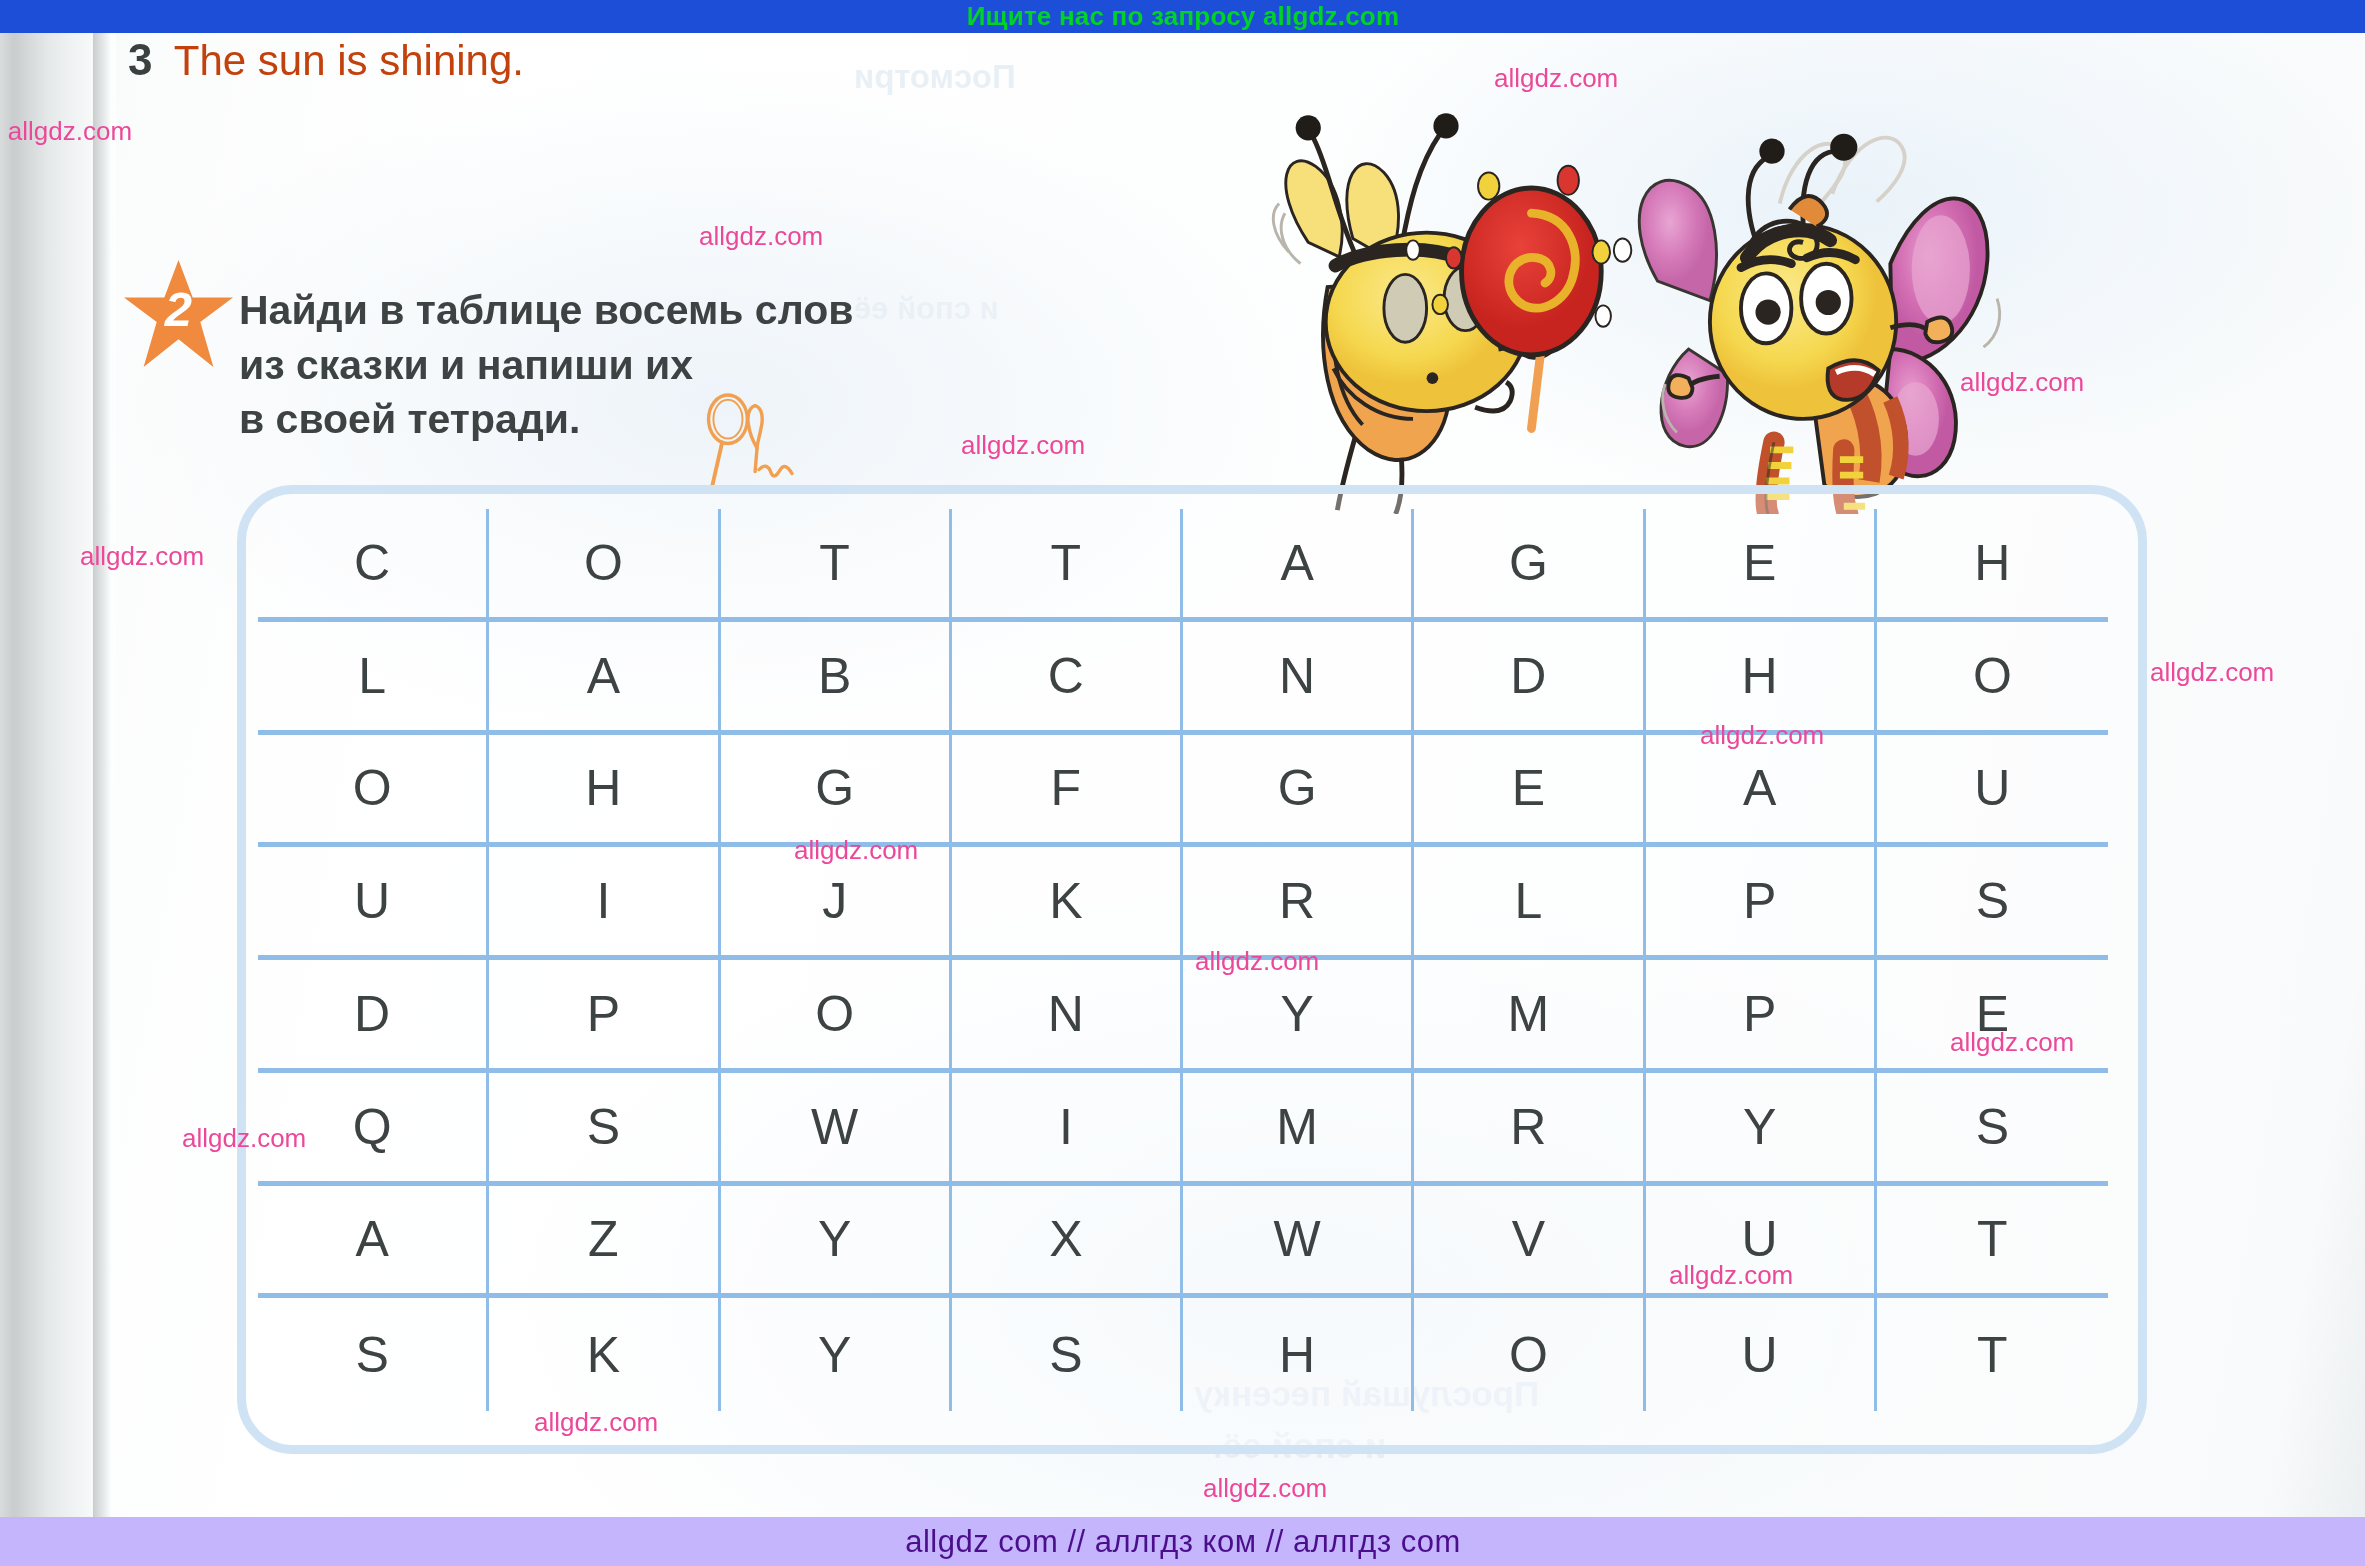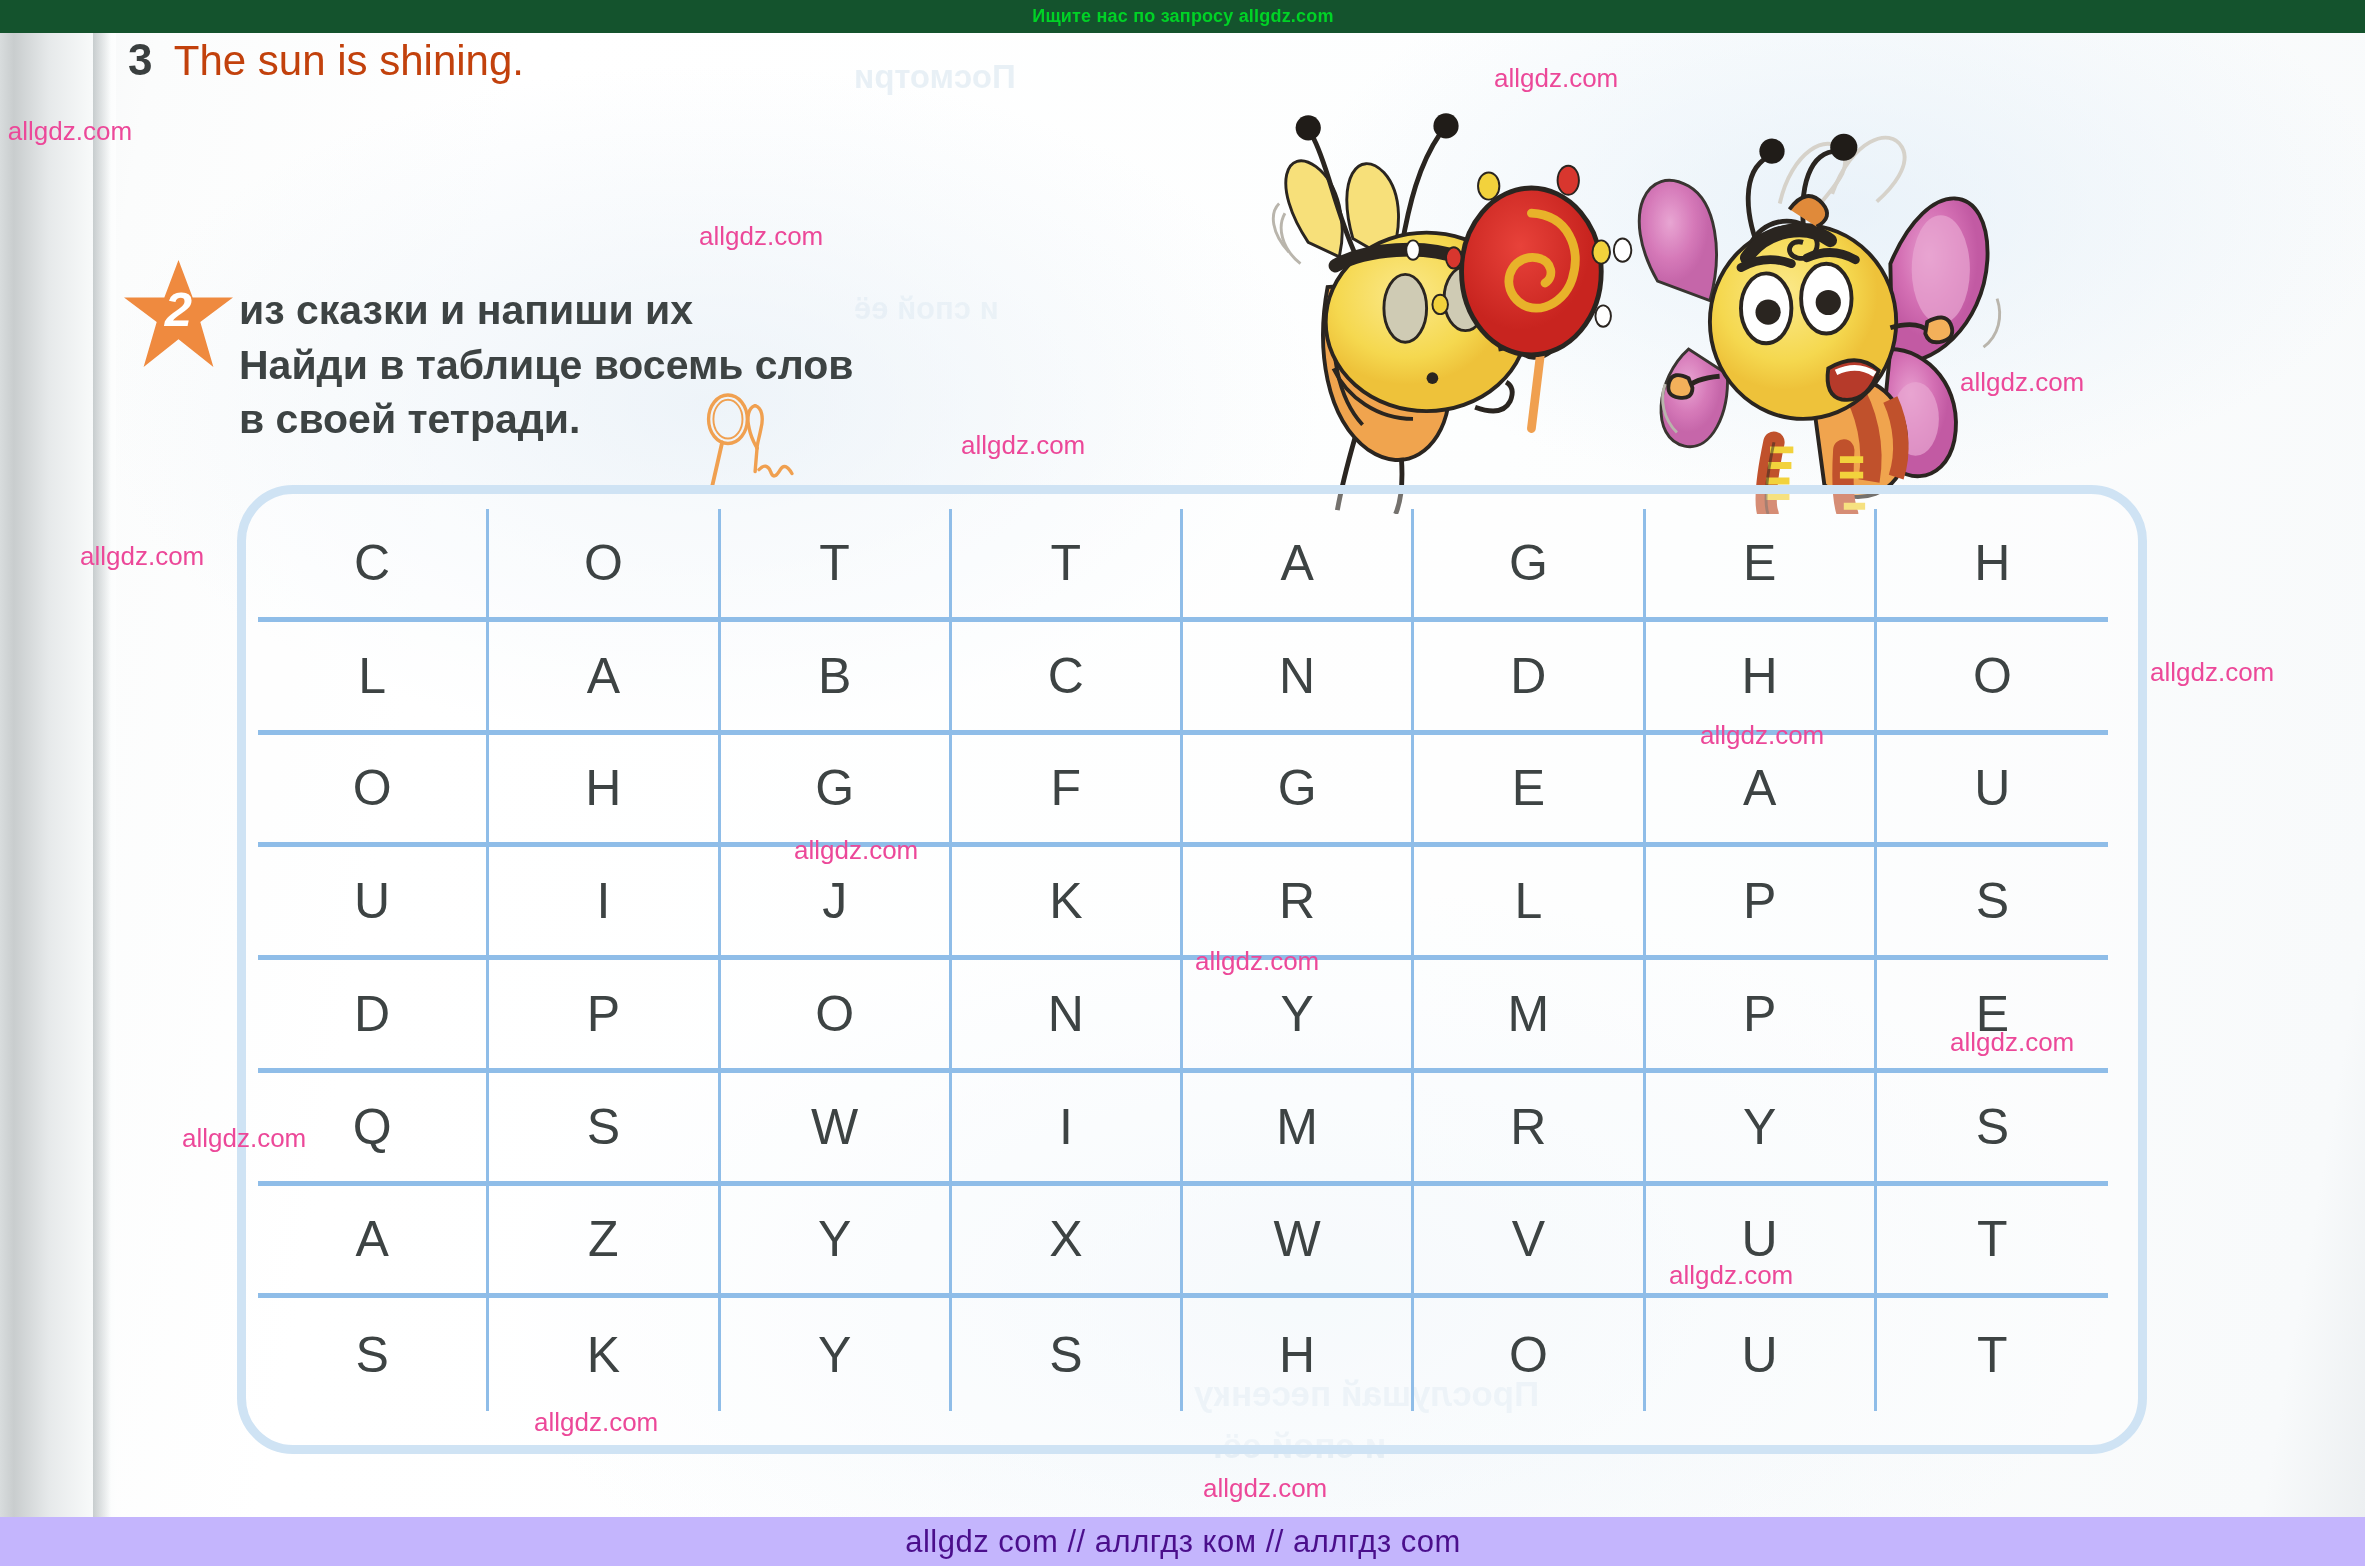--- a/index.html
+++ b/index.html
@@ -26,21 +26,21 @@
   #gutter-edge{
     position:absolute;left:93px;top:33px;width:17.5px;height:1485px;
     background:linear-gradient(90deg,rgba(160,168,170,.55),rgba(255,255,255,0));
   }
   
   .ghost{position:absolute;color:#cfe0ec;opacity:.45;font-weight:700;}
   
   #top-banner{
     position:absolute;left:0;top:0;width:2366px;height:33px;
     display:flex;align-items:center;justify-content:center;
-    background:#14532d;color:#00d226;font-size:18px;font-weight:700;
+    background:#1d4ed8;color:#00d226;font-size:26px;font-weight:700;
     letter-spacing:0.2px;
   }
   #bottom-banner{
     position:absolute;left:0;bottom:0;width:2366px;height:49px;
     display:flex;align-items:center;justify-content:center;
     background:#c4b5fd;color:#4b0f8c;font-size:31px;font-weight:400;
     letter-spacing:0.5px;
   }
   
   #ex3{position:absolute;left:128px;top:35px;display:flex;align-items:baseline;gap:21.3px;}
@@ -108,22 +108,22 @@
   <span class="num">3</span>
   <span class="txt">The sun is shining.</span>
 </div>
 
 <div id="star-wrap">
   <div class="star"></div>
   <div id="star-num">2</div>
 </div>
 
 <div id="task">
+  <div>Найди в таблице восемь слов</div>
   <div>из сказки и напиши их</div>
-  <div>Найди в таблице восемь слов</div>
   <div>в своей тетради.</div>
 </div>
 
 <svg id="doodle" viewBox="0 0 130 110">
   <ellipse cx="34" cy="32" rx="20" ry="25" fill="none" stroke="#f0a050" stroke-width="3.5"></ellipse>
   <ellipse cx="34" cy="32" rx="15" ry="20" fill="none" stroke="#f0a050" stroke-width="2"></ellipse>
   <path d="M28 56 L18 100" fill="none" stroke="#f0a050" stroke-width="4" stroke-linecap="round"></path>
   <path d="M62 18 C55 20 53 30 56 42 C58 52 62 58 64 62" fill="none" stroke="#f0a050" stroke-width="3.5" stroke-linecap="round"></path>
   <path d="M62 18 C69 20 71 30 68 42 C66 52 64 58 64 62" fill="none" stroke="#f0a050" stroke-width="3.5" stroke-linecap="round"></path>
   <path d="M64 62 L62 86" fill="none" stroke="#f0a050" stroke-width="3.5" stroke-linecap="round"></path>

